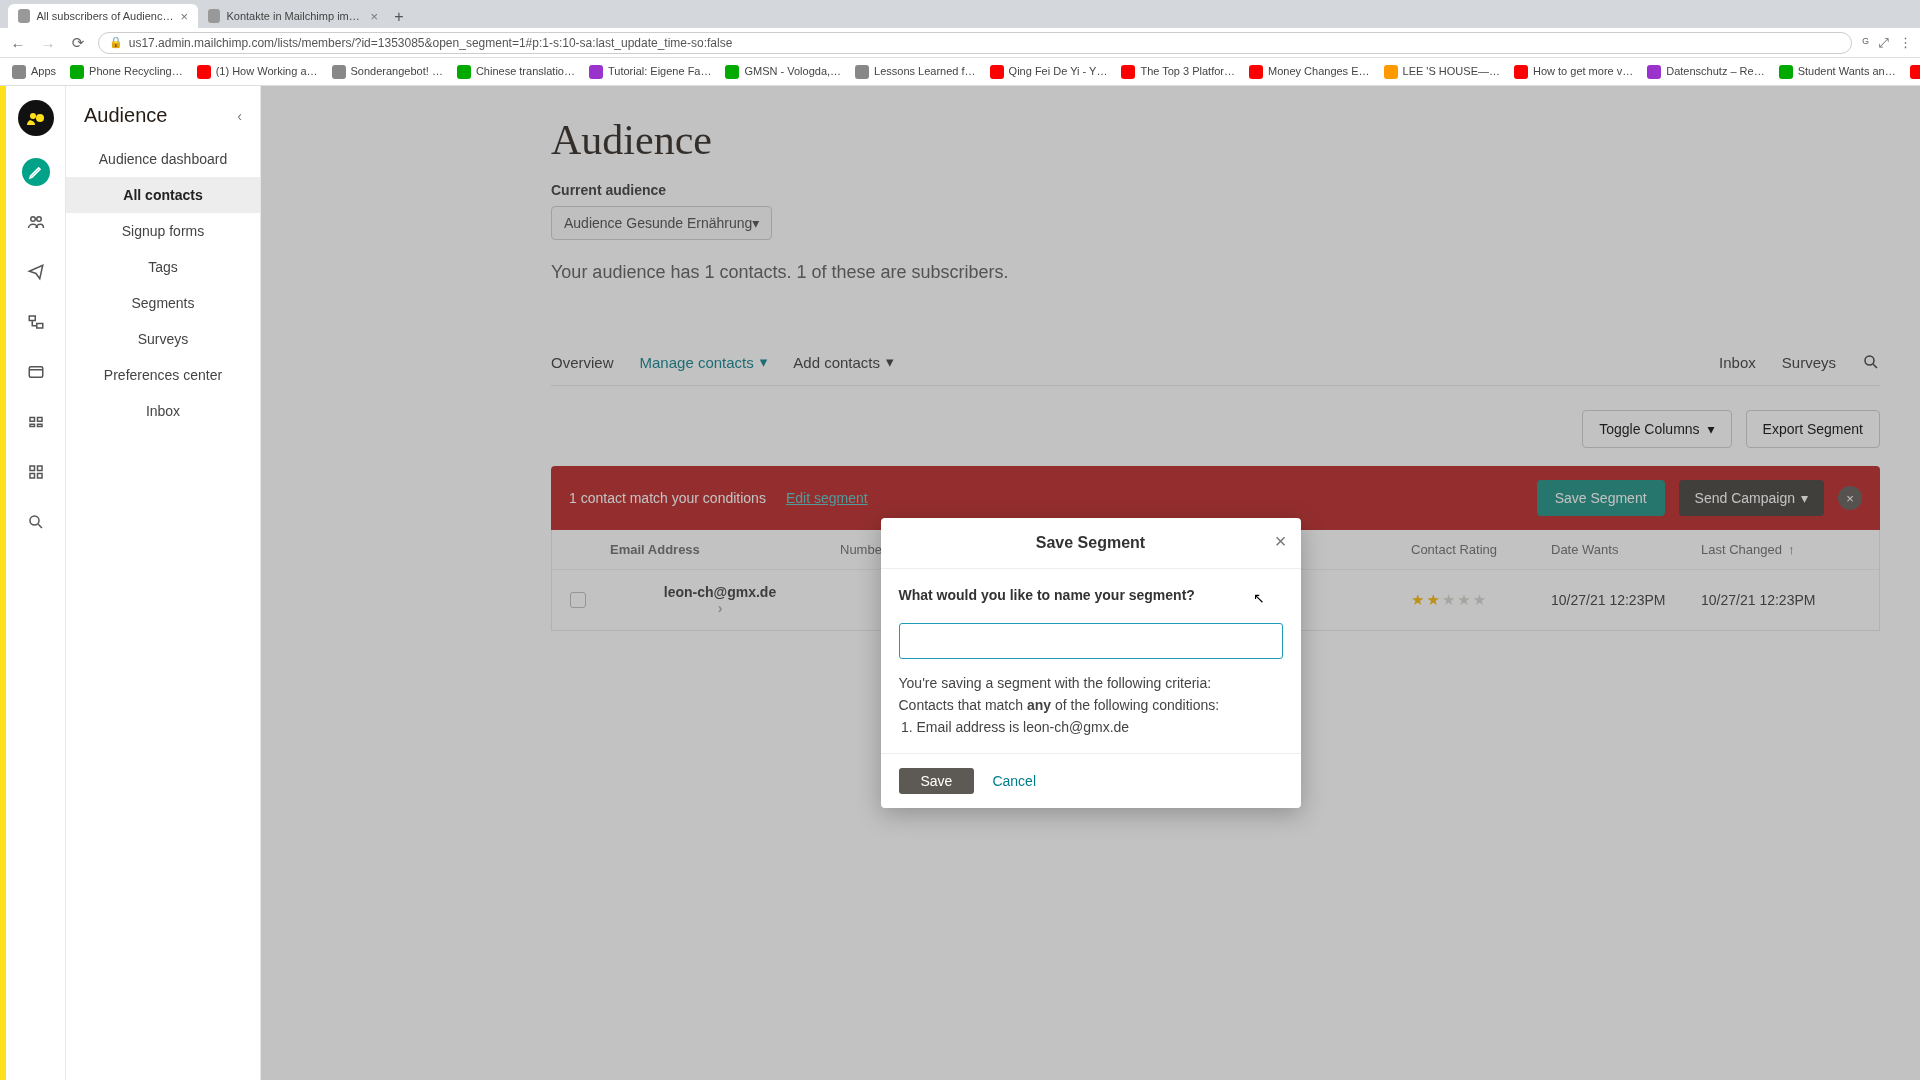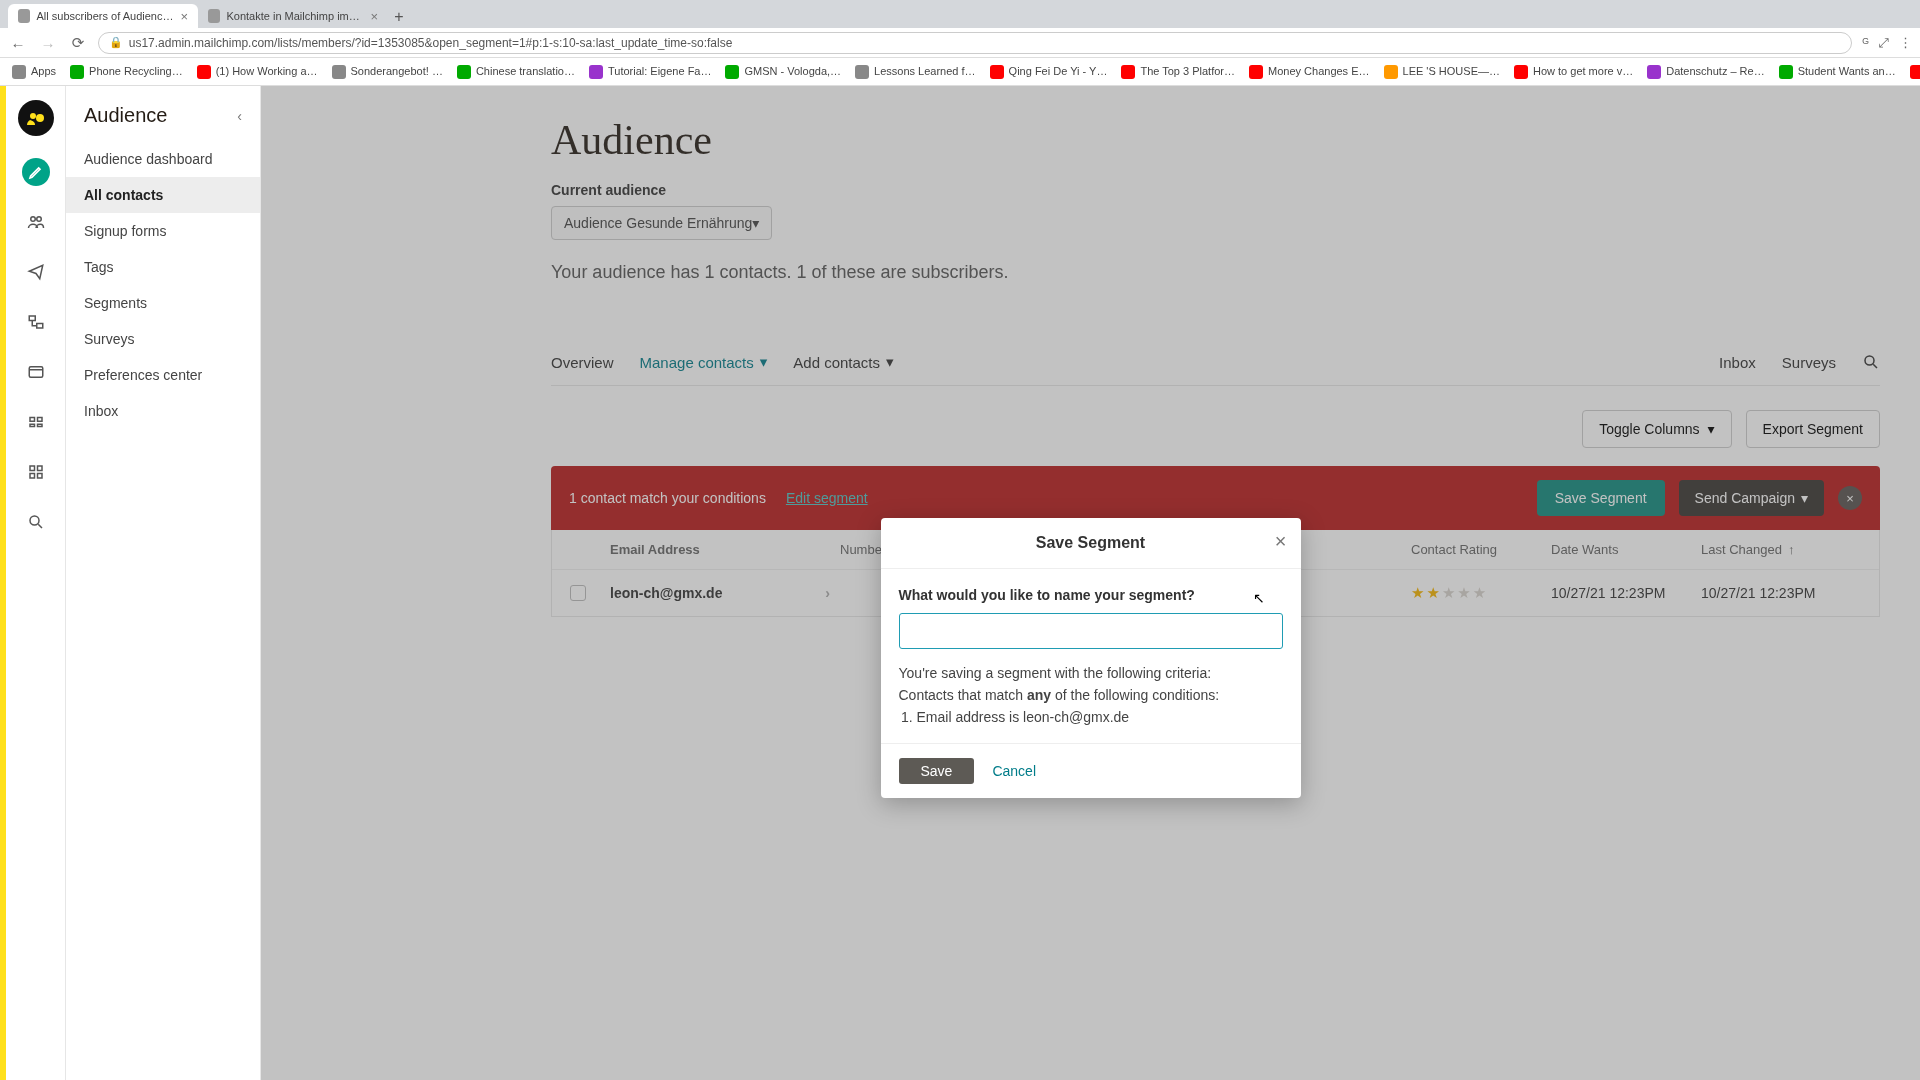--- a/index.html
+++ b/index.html
@@ -31,21 +31,21 @@
 .left-accent { width: 6px; background: #ffe01b; }
 .iconrail { width: 60px; border-right: 1px solid #e6e6e6; display: flex; flex-direction: column; align-items: center; padding-top: 14px; gap: 22px; }
 .logo { width: 36px; height: 36px; border-radius: 50%; background: #111; display:flex; align-items:center; justify-content:center; }
 .logo svg { width: 24px; height:24px; }
 .rail-icon { width: 28px; height: 28px; display: flex; align-items: center; justify-content: center; color: #555; font-size: 18px; border-radius: 50%; }
 .rail-icon.active { background: #00a388; color: #fff; }
 
 .subnav { width: 195px; border-right: 1px solid #e6e6e6; padding-top: 18px; }
 .subnav-header { display: flex; align-items: center; justify-content: space-between; padding: 0 18px 14px 18px; font-size: 20px; color: #241c15; }
 .subnav-header .chev { color: #777; font-size: 14px; }
-.subnav-item { padding: 10px 18px; font-size: 14px; color: #444; cursor: pointer; }
+.subnav-item { padding: 10px 18px; font-size: 14px; color: #444; cursor: pointer; text-align: center; }
 .subnav-item.active { background: #ededed; font-weight: 600; color: #222; }
 
 .main { flex: 1; position: relative; overflow: hidden; }
 .content { padding: 30px 40px 0 290px; }
 .page-title { font-family: Georgia, "Times New Roman", serif; font-size: 42px; color: #241c15; margin-bottom: 18px; }
 .label { font-size: 14px; font-weight: 600; color: #333; margin-bottom: 8px; }
 .aud-select { display: inline-flex; align-items: center; border: 1px solid #ccc; border-radius: 4px; padding: 8px 12px; font-size: 14px; color: #444; background: #fafafa; }
 .aud-stats { margin-top: 22px; font-size: 18px; color: #555; }
 
 .tabs-row { margin-top: 70px; display: flex; align-items: center; justify-content: space-between; border-bottom: 1px solid #e6e6e6; }
@@ -70,33 +70,33 @@
 .col-cb { width: 40px; }
 .col-email { width: 230px; font-weight: bold; }
 .col-num { width: 90px; }
 .col-tags { width: 90px; }
 .col-gap { flex:1; }
 .col-rating { width: 140px; }
 .col-date { width: 150px; }
 .col-changed { width: 160px; display:flex; align-items:center; gap:6px; }
 .trow { display: flex; align-items: center; font-size: 14px; color: #333; padding: 14px 18px; }
 .trow .cb { width: 16px; height: 16px; border: 1px solid #bbb; border-radius: 3px; }
-.trow .email { display:flex; align-items:center; justify-content:space-between; width:220px; }
+.trow .email { display:flex; align-items:center; justify-content:space-between; width:220px;flex-direction:column; }
 .stars { display:flex; gap:2px; font-size:15px; }
 .star { color: #d7d3cd; }
 .star.on { color: #f5b400; }
 
 
 .scrim { position: absolute; inset: 0; background: rgba(80,80,80,0.35); }
 .modal { position: absolute; width: 420px; left: 50%; top: 432px; transform: translateX(-50%); background: #fff; border-radius: 4px; box-shadow: 0 6px 24px rgba(0,0,0,.25); }
 .modal-head { padding: 16px 18px; border-bottom: 1px solid #eee; display:flex; align-items:center; justify-content:center; position:relative; }
 .modal-title { font-size: 16px; font-weight: 600; color: #333; }
 .modal-close { position:absolute; right:14px; top:12px; font-size:20px; color:#777; }
 .modal-body { padding: 18px; font-size: 14px; color: #444; }
-.modal-body .q { font-weight: 600; margin-bottom: 10px; color:#333; }
+.modal-body .q { font-weight: 600; margin-bottom: 20px; color:#333; }
 .name-input { width: 100%; border: 1px solid #1f9cb3; outline: none; border-radius: 3px; height: 36px; padding: 0 10px; margin-bottom: 16px; font-size:14px; }
 .crit { margin-bottom: 6px; }
 .crit .any { font-weight: 700; }
 .crit-list { padding-left: 18px; margin-top: 6px; }
 .modal-foot { padding: 14px 18px; border-top: 1px solid #eee; display:flex; align-items:center; gap: 18px; }
 .btn-save { background: #5d5a55; color: #fff; padding: 5px 22px; border-radius: 3px; font-size: 14px; }
 .btn-cancel { color: #007c89; font-size: 14px; }
 
 .cursor { position:absolute; left: 992px; top: 504px; font-size: 14px; color:#000; pointer-events:none; }
 

